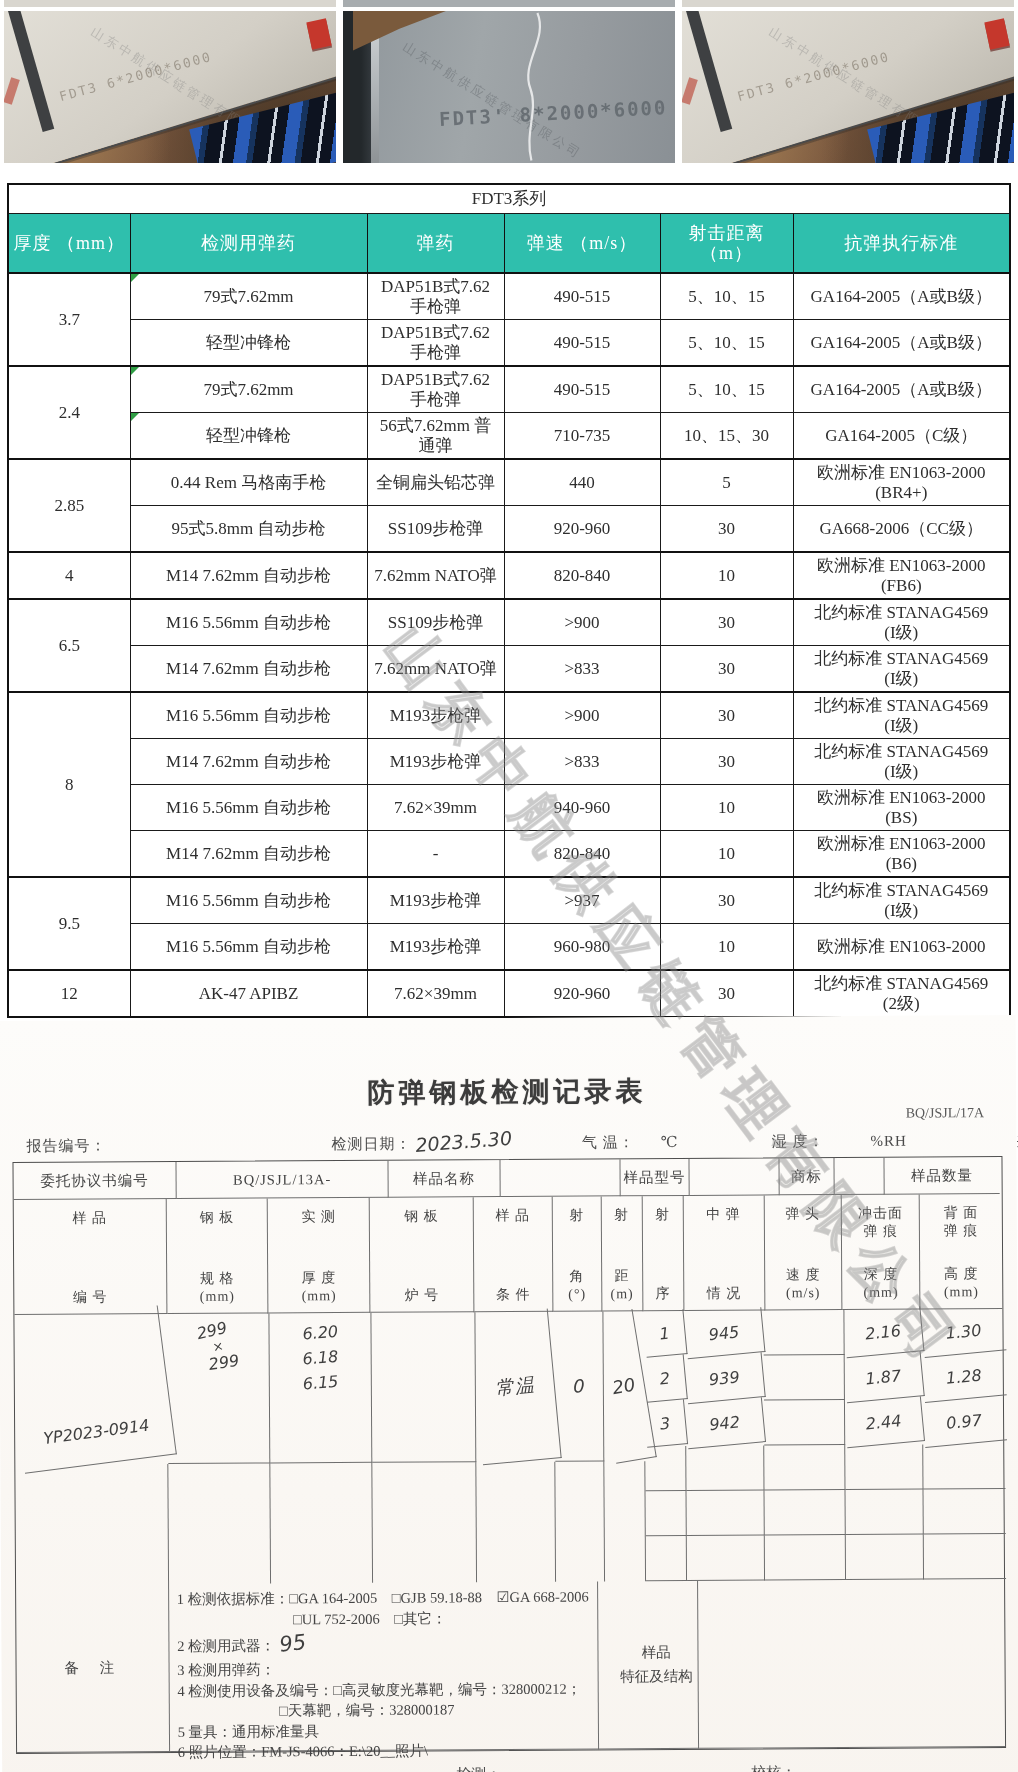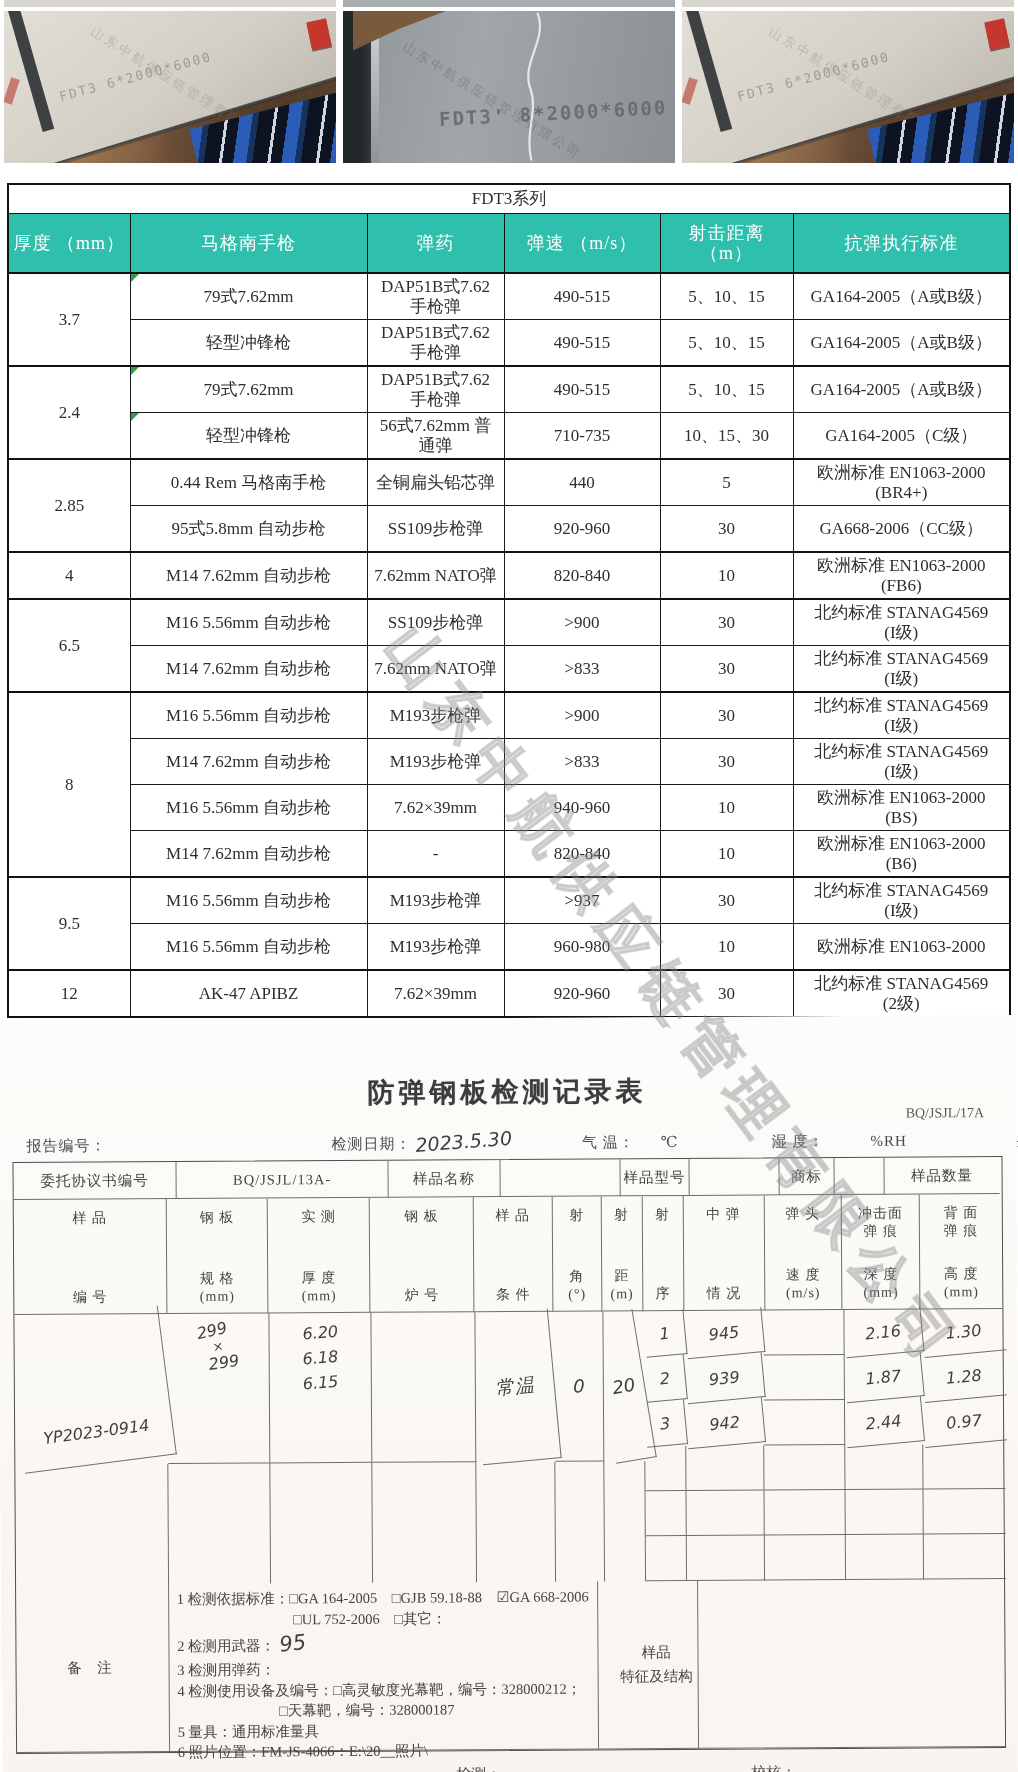--- a/index.html
+++ b/index.html
@@ -97,21 +97,21 @@
   .v-thk{flex-direction:column;justify-content:flex-start !important;padding-top:8px;font-size:16px;line-height:1.55;}
   .v-thk .tl{transform:rotate(-4deg);}
   .v-cond{font-size:19px;transform:rotate(-5deg);letter-spacing:1px;}
   .v-ang{font-size:18px;}
   .v-dist{font-size:18px;transform:rotate(-9deg);}
   .f-shots{display:flex;flex-direction:column;width:360px;}
   .f-srow{display:flex;height:45px;}
   .f-scell{display:flex;align-items:center;justify-content:center;font-size:16px;overflow:hidden;}
   .f-scell.hand{transform:rotate(-5deg);}
   .f-rem{display:flex;height:168px;font-size:14.5px;}
-  .rem-label{display:flex;align-items:center;justify-content:center;letter-spacing:6px;}
+  .rem-label{display:flex;align-items:center;justify-content:center;letter-spacing:6px;font-family:Liberation Mono, monospace;}
   .rem-body{padding:5px 8px;line-height:1.42;white-space:pre-wrap;}
   .rem-body .rline{white-space:pre-wrap;}
   .rem-body .hand.big{font-size:21px;margin-left:4px;display:inline-block;transform:rotate(-6deg);}
   .rem-right{display:flex;align-items:center;justify-content:center;text-align:center;white-space:pre-line;line-height:1.6;padding-left:17px;}
   .rem-blank{border-bottom:none;}
   .rem-label,.rem-right{border-bottom:none;}
   .f-foot{width:990px;margin:14px auto 0;font-size:15px;color:#4a4a4a;display:flex;}
   .f-foot .insp{margin-left:440px;}
   .f-foot .chk{margin-left:250px;}
 </style>
@@ -166,21 +166,21 @@
     <col style="width:156px">
       <col style="width:133px">
       <col style="width:217px">
   </colgroup>
   <tbody>
     <tr class="title-row">
       <td colspan="6">FDT3系列</td>
     </tr>
     <tr class="head-row">
       <td>厚度 （mm）</td>
-      <td>马格南手枪</td>
+      <td>检测用弹药</td>
       <td>弹药</td>
       <td>弹速 （m/s）</td>
       <td>射击距离 （m）</td>
       <td>抗弹执行标准</td>
     </tr>
   <tr class="group-start">
         <td class="body-td" rowspan="2">3.7</td>
         <td class="body-td corner">79式7.62mm</td>
         <td class="body-td">DAP51B式7.62
 手枪弹</td>

